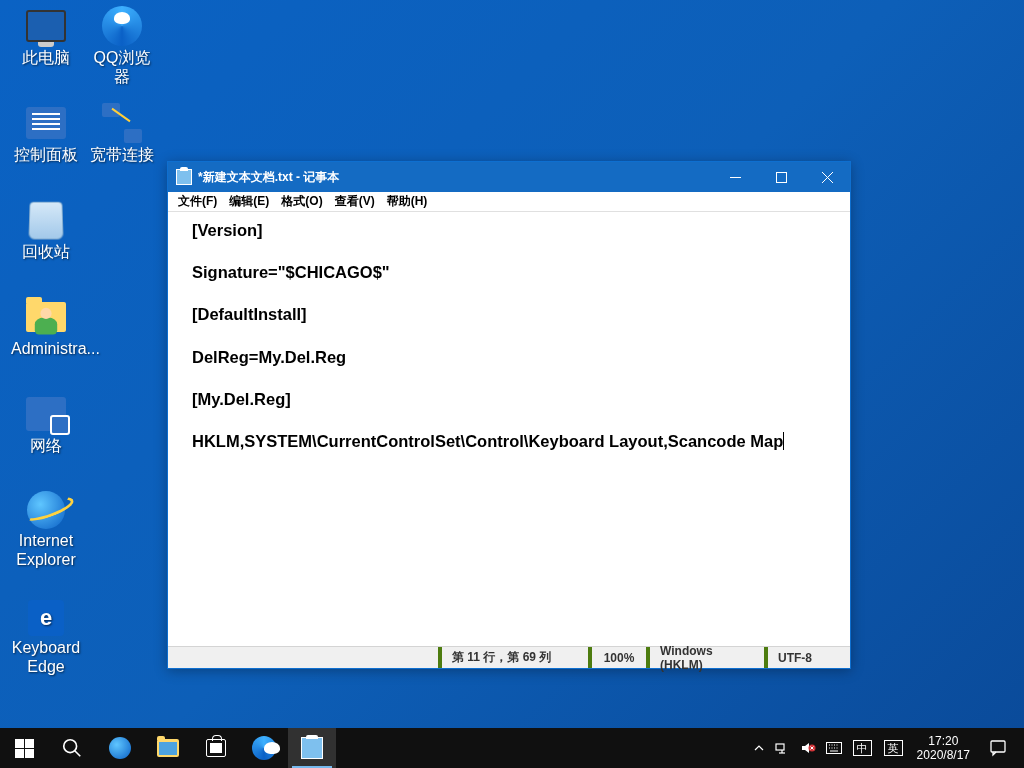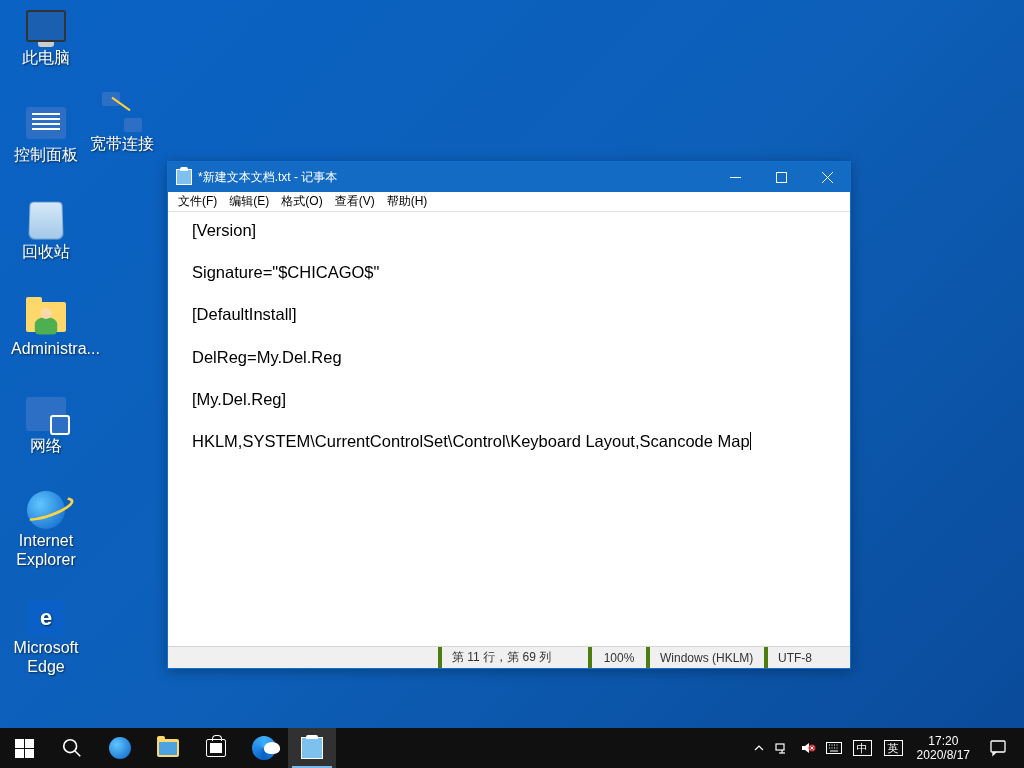--- a/index.html
+++ b/index.html
@@ -5,21 +5,21 @@
 * { margin: 0; padding: 0; box-sizing: border-box; font-family: "Microsoft YaHei", "Segoe UI", sans-serif; }
 body { width: 1024px; height: 768px; overflow: hidden; background: linear-gradient(135deg, #0a62c4 0%, #0d5fb8 50%, #0a4a99 100%); position: relative; }
 
 
 .desktop { position: absolute; top: 0; left: 0; width: 100%; height: 728px; padding: 8px; }
 .desktop-icon { width: 72px; height: 74px; display: flex; flex-direction: column; align-items: center; justify-content: flex-start; cursor: pointer; color: #fff; text-shadow: 1px 1px 2px rgba(0,0,0,.6); position: absolute; }
 .desktop-icon .icon-img { width: 44px; height: 40px; display: flex; align-items: center; justify-content: center; }
 .desktop-icon .label { font-size: 16px; text-align: center; line-height: 1.2; margin-top: 2px; max-width: 70px; }
 
 
-.notepad-window { position: absolute; top: 161px; left: 167px; width: 684px; height: 508px; background: #fff; border: 1px solid #0e6fd0; display: flex; flex-direction: column; box-shadow: 0 2px 12px rgba(0,0,0,.3); }
+.notepad-window { position: absolute; top: 161px; left: 167px; width: 684px; height: 508px; background: #fff; border: 1px solid #0e6fd0; display: flex; flex-direction: column; box-shadow: 0 2px 12px rgba(0,0,0,.3); font-weight: bold; }
 .titlebar { height: 30px; background: #146bc3; display: flex; align-items: center; color: #fff; font-size: 12px; }
 .titlebar-icon { width: 16px; height: 16px; margin: 0 6px 0 8px; background: #7ec0ee; border: 1px solid #fff; position: relative; }
 .titlebar-icon::before { content: ""; position: absolute; top: -3px; left: 3px; right: 3px; height: 4px; background: #fff; border-radius: 2px 2px 0 0; }
 .titlebar-title { flex: 1; }
 .winbtns { display: flex; height: 100%; }
 .winbtn { width: 46px; height: 30px; display: flex; align-items: center; justify-content: center; cursor: pointer; color: #fff; }
 .winbtn svg { width: 11px; height: 11px; }
 
 .menubar { height: 20px; background: #fff; display: flex; align-items: center; font-size: 12px; padding: 0 4px; border-bottom: 1px solid #e0e0e0; }
 .menu-item { padding: 1px 6px; cursor: pointer; }
@@ -85,27 +85,33 @@
 </head>
 <body>
 
 <div class="desktop">
   <div class="desktop-icon" style="top:6px;left:10px">
       <div class="icon-img">
         <span class="ico ico-pc"></span>
       </div>
       <span class="label">此电脑</span>
     </div>
+  <div class="desktop-icon" style="top:6px;left:86px">
+      <div class="icon-img">
+        <span class="ico ico-qq"></span>
+      </div>
+      <span class="label">QQ浏览器</span>
+    </div>
   <div class="desktop-icon" style="top:103px;left:10px">
       <div class="icon-img">
         <span class="ico ico-cpanel"></span>
       </div>
       <span class="label">控制面板</span>
     </div>
-  <div class="desktop-icon" style="top:92px;left:86px">
+  <div class="desktop-icon" style="top:103px;left:86px">
       <div class="icon-img">
         <span class="ico ico-dial">
           <span class="m m1"></span>
           <span class="m m2"></span>
         </span>
       </div>
       <span class="label">宽带连接</span>
     </div>
   <div class="desktop-icon" style="top:297px;left:10px">
       <div class="icon-img">
@@ -130,21 +136,21 @@
   <div class="desktop-icon" style="top:491px;left:10px">
       <div class="icon-img">
         <span class="ico ico-ie"></span>
       </div>
       <span class="label">Internet Explorer</span>
     </div>
   <div class="desktop-icon" style="top:600px;left:10px">
       <div class="icon-img">
         <span class="ico ico-edge">e</span>
       </div>
-      <span class="label">Microsoft Edge</span>
+      <span class="label">Keyboard Edge</span>
     </div>
 </div>
 
 <div class="notepad-window">
   <div class="titlebar">
     <span class="titlebar-icon"></span>
     <span class="titlebar-title">*新建文本文档.txt - 记事本</span>
     <div class="winbtns">
       <div class="winbtn">
           <svg viewBox="0 0 11 11">

